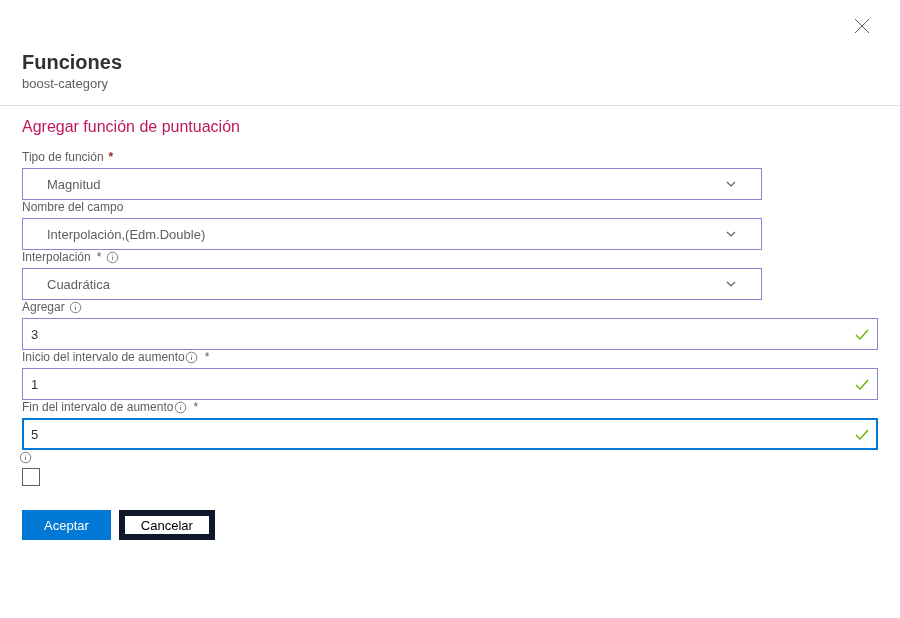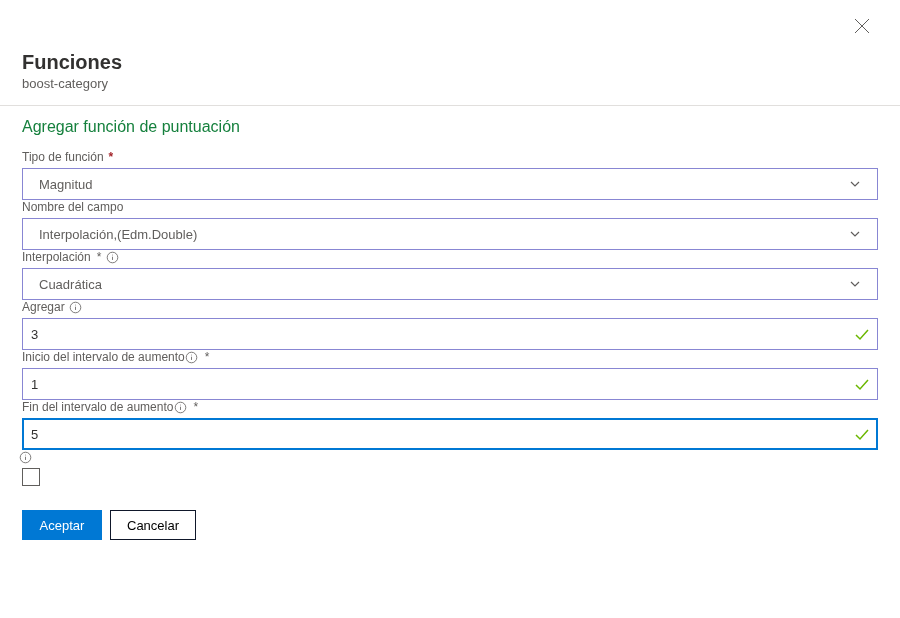--- a/index.html
+++ b/index.html
@@ -41,21 +41,21 @@
       border: none;
       border-top: 1px solid #e1dfdd;
       margin: 4px 0 0 0;
     }
     .panel {
       padding: 12px 22px;
     }
     .section-title {
       font-size: 16px;
       font-weight: 400;
-      color: #15803d;
+      color: #be185d;
       margin-bottom: 14px;
     }
     .field-group {
     }
     .field-label {
       font-size: 12px;
       color: #605e5c;
       margin-bottom: 4px;
       display: flex;
       align-items: center;
@@ -65,27 +65,27 @@
     .asterisk { color: #605e5c; margin-left: 2px; }
     .info-icon {
       display: inline-flex;
       width: 14px; height: 14px;
       color: #605e5c;
       align-items: center;
       justify-content: center;
     }
     .info-icon svg { width: 13px; height: 13px; }
     .select-box {
-      width: 856px;
+      width: 740px;
       height: 32px;
       border: 1px solid #8886d3;
       background: #fff;
       display: flex;
       align-items: center;
-      padding: 0 16px;
+      padding: 0 24px;
       font-size: 13px;
       color: #323130;
       position: relative;
       cursor: pointer;
     }
     .select-text { flex: 1; color: #605e5c; }
     .chevron {
       width: 12px; height: 12px;
       color: #605e5c;
     }
@@ -126,21 +126,21 @@
     .btn-row {
       margin-top: 24px;
       display: flex;
       gap: 8px;
     }
     .btn {
       min-width: 80px;
       height: 30px;
       padding: 0 16px;
       font-size: 13px;
-      border: 1px solid #0f172a;
+      border: 6px solid #0f172a;
       background: #fff;
       cursor: pointer;
       font-family: inherit;
     }
     .btn.primary {
       background: #0078d4;
       border-color: #0078d4;
       color: #fff;
     }
   </style>

